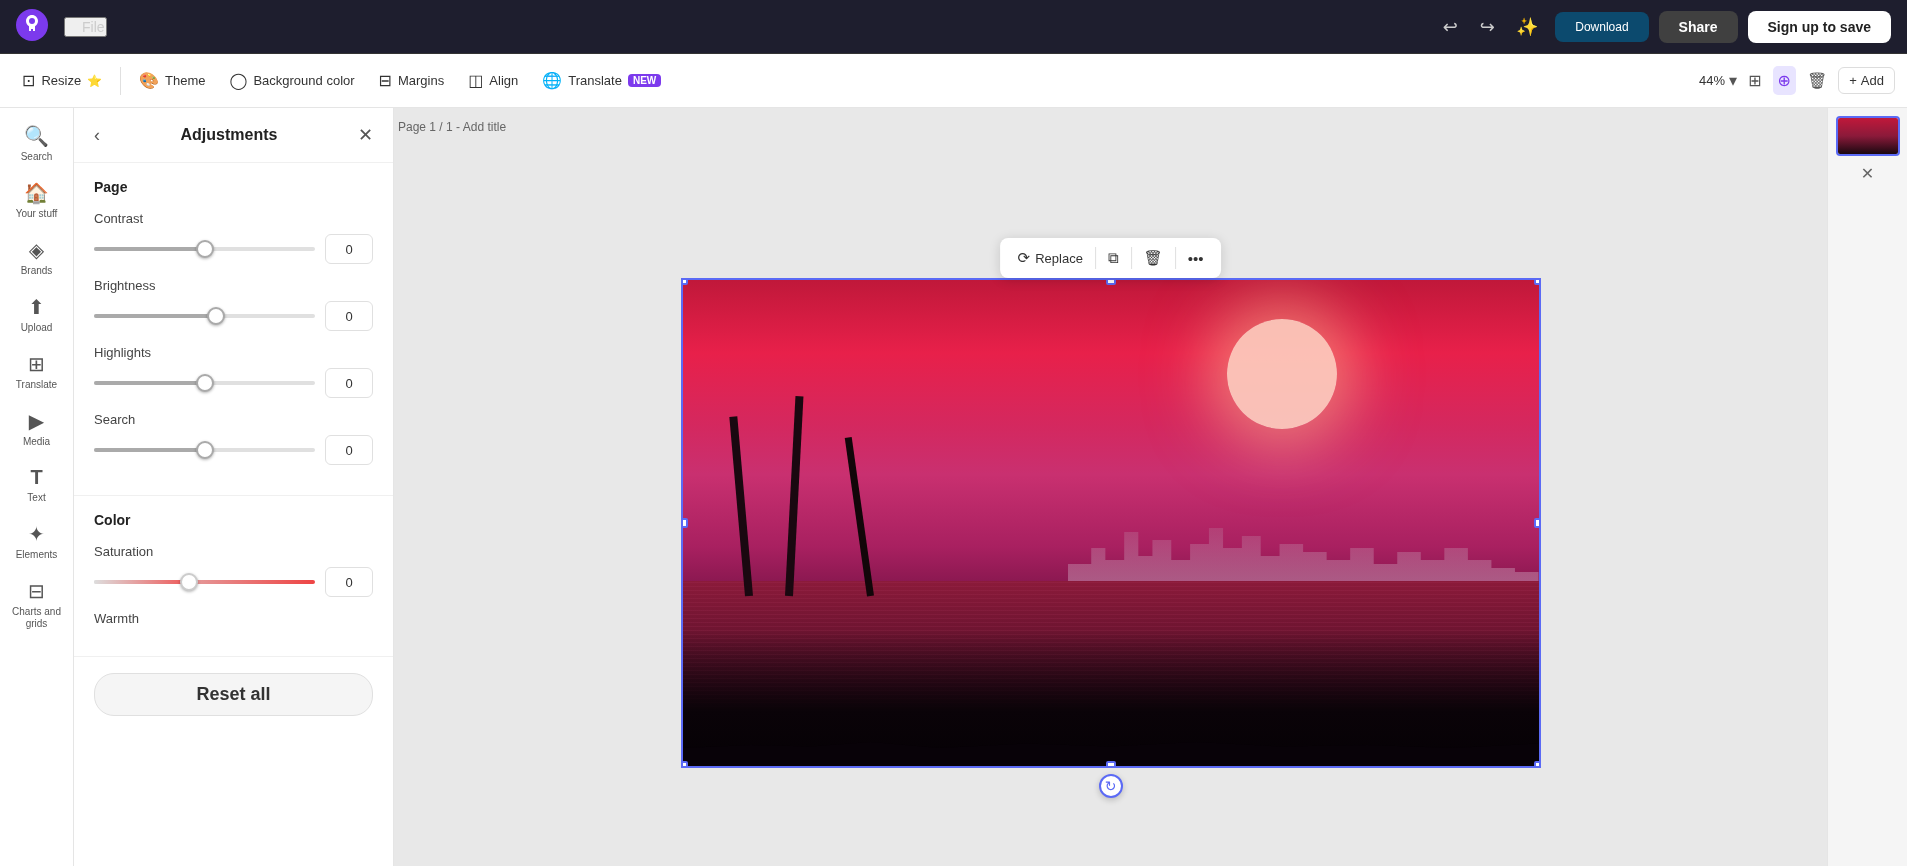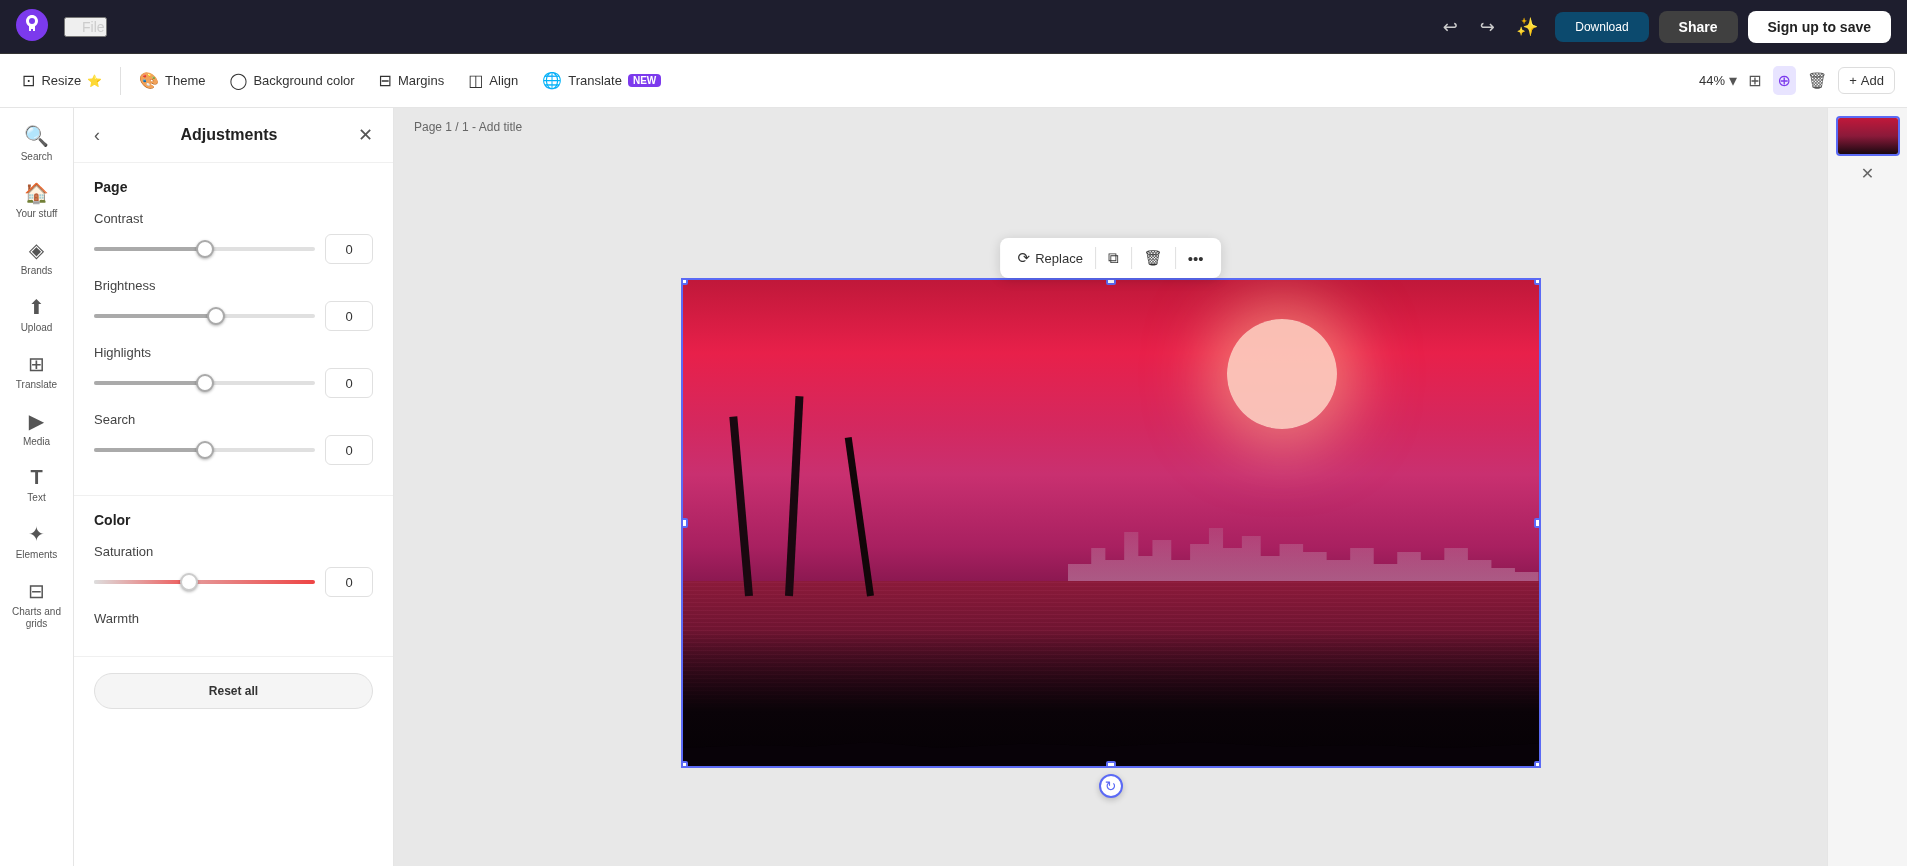--- a/index.html
+++ b/index.html
@@ -88,30 +88,30 @@
       box-shadow: 0 1px 3px rgba(0,0,0,0.3); cursor: grab;
     }
     .adj-value-box {
       width: 48px; height: 30px; border: 1px solid #e0e0e0; border-radius: 6px;
       text-align: center; font-size: 13px; color: #333; background: white;
       display: flex; align-items: center; justify-content: center;
     }
     .reset-btn {
       margin: 16px 20px; padding: 10px 20px; background: #f5f5f5;
       border: 1px solid #e0e0e0; border-radius: 20px; cursor: pointer;
-      font-size: 12px; font-weight: 600; color: #333; width: calc(100% - 40px);
+      font-size: 18px; font-weight: 600; color: #333; width: calc(100% - 40px);
     }
 
     
     #canvas-area {
       flex: 1; background: #e8e8e8; position: relative; overflow: hidden;
       display: flex; flex-direction: column; align-items: center;
     }
     #page-label {
-      position: absolute; top: 12px; left: 20px;
+      position: absolute; top: 12px; left: 4px;
       font-size: 12px; color: #666; z-index: 10;
     }
     #context-toolbar {
       position: absolute; top: 130px; left: 50%; transform: translateX(-50%);
       background: white; border-radius: 8px; box-shadow: 0 2px 12px rgba(0,0,0,0.15);
       display: flex; align-items: center; gap: 4px; padding: 6px 10px;
       z-index: 20;
     }
     .ctx-btn {
       display: flex; align-items: center; gap: 5px;

